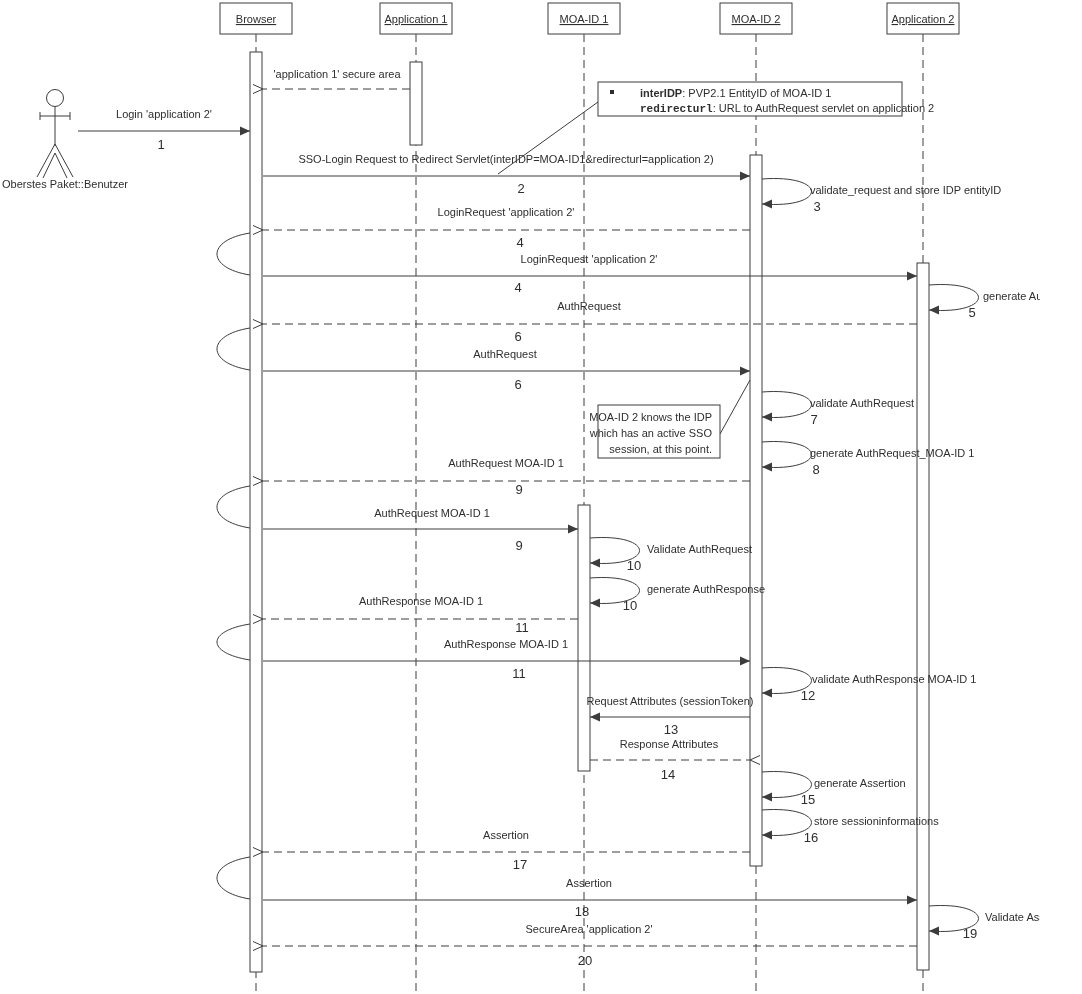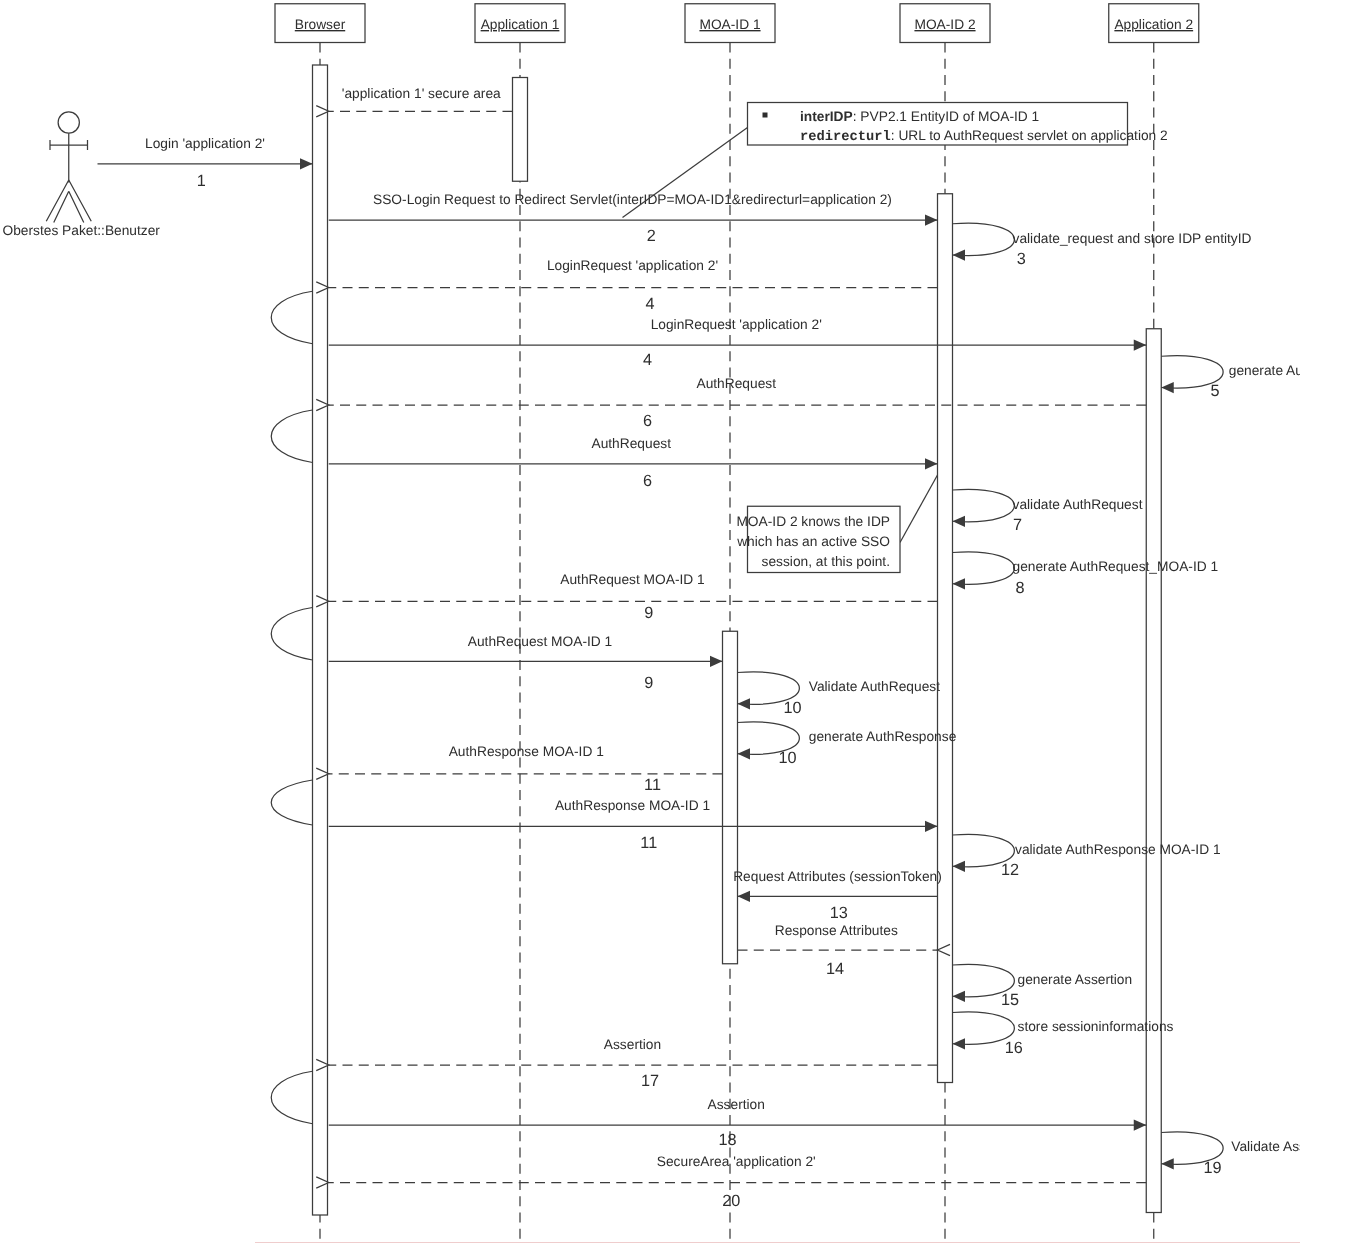--- a/index.html
+++ b/index.html
@@ -1,16 +1,16 @@
 <!DOCTYPE html>
 <html><head>
 <meta charset="utf-8">
 <style>
   html,body{margin:0;padding:0;background:#ffffff;}
-  .stage{width:1040px;height:994px;position:relative;background:#b91c1c;
+  .stage{width:1040px;height:994px;position:relative;background:#0369a1;
          font-family:"Liberation Sans",sans-serif;overflow:hidden;}
   svg{display:block;}
   svg text{font-family:"Liberation Sans",sans-serif;}
 </style>
 </head>
 <body>
 
 <div class="stage">
   <svg id="seq" width="1082" height="994" viewBox="0 0 1082 994" xmlns="http://www.w3.org/2000/svg">
       <rect x="0" y="0" width="1082" height="994" fill="#ffffff"></rect>

